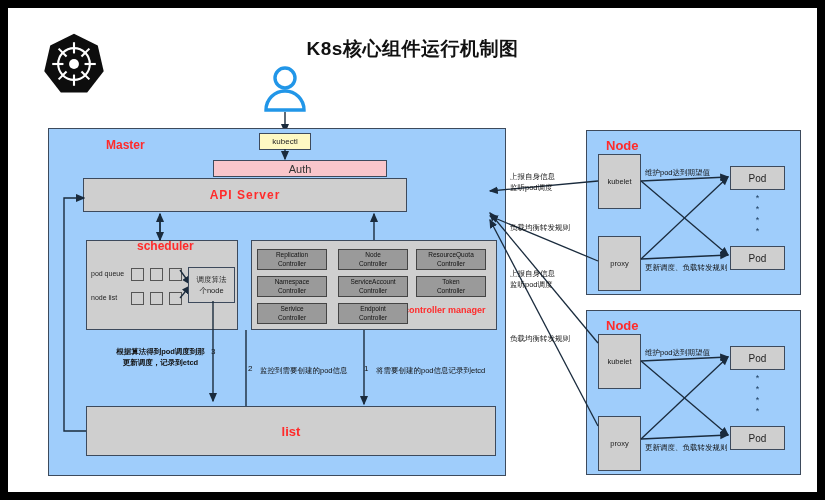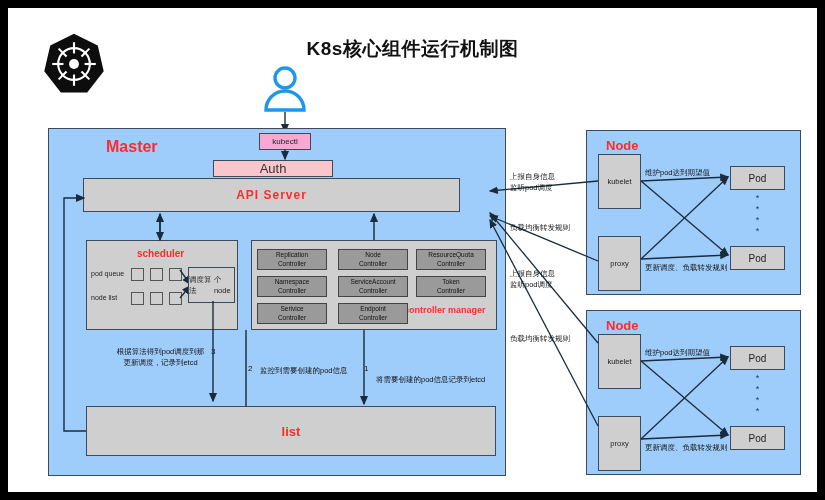--- a/index.html
+++ b/index.html
@@ -25,52 +25,52 @@
   #logo{left:33px;top:23px;width:66px;height:66px;}
   
   #user-icon{left:253px;top:58px;width:48px;height:46px;}
   
   .gray-box{
     background:#cfcfcf;border:1.4px solid #3d4a5c;
     box-sizing:border-box;display:flex;align-items:center;
     justify-content:center;text-align:left;color:#222;
   }
   .white-box{
-    background:#f9a8d4;border:1.4px solid #3d4a5c;
+    background:#fef9c3;border:1.4px solid #3d4a5c;
     box-sizing:border-box;display:flex;align-items:center;
     justify-content:center;text-align:center;color:#222;
   }
   .pink-box{
     background:#f9c6cb;border:1.4px solid #3d4a5c;
     box-sizing:border-box;display:flex;align-items:center;
     justify-content:center;text-align:center;color:#333;
   }
   .blue-panel{
     background:#9fcdfb;border:1.6px solid #3d4a5c;
     box-sizing:border-box;
   }
   .red-label{color:#ff2b2b;font-weight:bold;}
   
   #master-panel{left:40px;top:120px;width:458px;height:348px;}
-  #master-title{left:98px;top:130px;font-size:16px;}
+  #master-title{left:98px;top:130px;font-size:12px;}
   #kubectl{left:251px;top:125px;width:52px;height:17px;font-size:8px;}
-  #auth{left:205px;top:152px;width:120px;height:17px;font-size:13px;}
-  #apiserver{left:75px;top:170px;width:377px;height:34px;font-size:12px;}
+  #auth{left:205px;top:152px;width:174px;height:17px;font-size:11px;}
+  #apiserver{left:75px;top:170px;width:324px;height:34px;font-size:12px;}
   #apiserver .red-label{letter-spacing:1px;}
   #scheduler-box{left:78px;top:232px;width:152px;height:90px;}
-  #scheduler-title{left:129px;top:240px;font-size:10px;}
+  #scheduler-title{left:129px;top:231px;font-size:12px;}
   .sch-row-label{font-size:7px;color:#222;}
   #pq-label{left:83px;top:262px;}
   #nl-label{left:83px;top:286px;}
   .sq{
     position:absolute;width:13px;height:13px;
     background:#cfcfcf;border:1.2px solid #555;box-sizing:border-box;
   }
   #algo-box{left:180px;top:259px;width:47px;height:36px;
-    font-size:7.5px;line-height:11px;flex-direction:row;}
+    font-size:7.5px;line-height:11px;flex-direction:column;}
   #cm-box{left:243px;top:232px;width:246px;height:90px;}
   .ctrl{
     position:absolute;width:70px;height:21px;
     background:#9a9a9a;border:1.2px solid #444;box-sizing:border-box;
     display:flex;align-items:center;justify-content:center;
     text-align:center;font-size:6.5px;line-height:8.5px;color:#111;
     flex-direction:column;
   }
   #cm-label{left:396px;top:297px;font-size:9px;}
   #etcd{left:78px;top:398px;width:410px;height:50px;font-size:13px;}
@@ -213,36 +213,36 @@
   </div>
 
   <svg class="abs" style="left:148px;top:204px;" width="10" height="30">
     <line x1="4" y1="28" x2="4" y2="2" stroke="#1a2b3d" stroke-width="1.4" marker-end="url(#ah)"></line>
     <line x1="4" y1="2" x2="4" y2="28" stroke="#1a2b3d" stroke-width="1.4" marker-end="url(#ah)"></line>
   </svg>
   <svg class="abs" style="left:362px;top:204px;" width="10" height="30">
     <line x1="4" y1="28" x2="4" y2="2" stroke="#1a2b3d" stroke-width="1.4" marker-end="url(#ah)"></line>
   </svg>
 
-  <div class="abs ann ann-c" style="left:85px;top:338px;width:135px;">
+  <div class="abs ann ann-c" style="left:85px;top:338px;width:135px;font-weight:bold;">
     <span>根据算法得到pod调度到那</span><br>
     <span>更新调度，记录到etcd</span>
   </div>
   <div class="abs num" style="left:203px;top:339px;">3</div>
   <svg class="abs" style="left:199px;top:293px;" width="14" height="106">
     <line x1="6" y1="0" x2="6" y2="100" stroke="#1a2b3d" stroke-width="1.4" marker-end="url(#ah)"></line>
   </svg>
 
   <div class="abs ann" style="left:252px;top:357px;">监控到需要创建的pod信息</div>
   <div class="abs num" style="left:240px;top:356px;">2</div>
   <svg class="abs" style="left:232px;top:322px;" width="14" height="78">
     <line x1="6" y1="76" x2="6" y2="0" stroke="#1a2b3d" stroke-width="1.4"></line>
   </svg>
 
-  <div class="abs ann" style="left:368px;top:366px;">将需要创建的pod信息记录到etcd</div>
+  <div class="abs ann" style="left:368px;top:357px;">将需要创建的pod信息记录到etcd</div>
   <div class="abs num" style="left:356px;top:356px;">1</div>
   <svg class="abs" style="left:350px;top:322px;" width="14" height="80">
     <line x1="6" y1="0" x2="6" y2="74" stroke="#1a2b3d" stroke-width="1.4" marker-end="url(#ah)"></line>
   </svg>
 
   <div class="abs gray-box" id="etcd">
     <span class="red-label">list</span>
   </div>
 
   <svg class="abs" style="left:52px;top:180px;" width="30" height="245">

